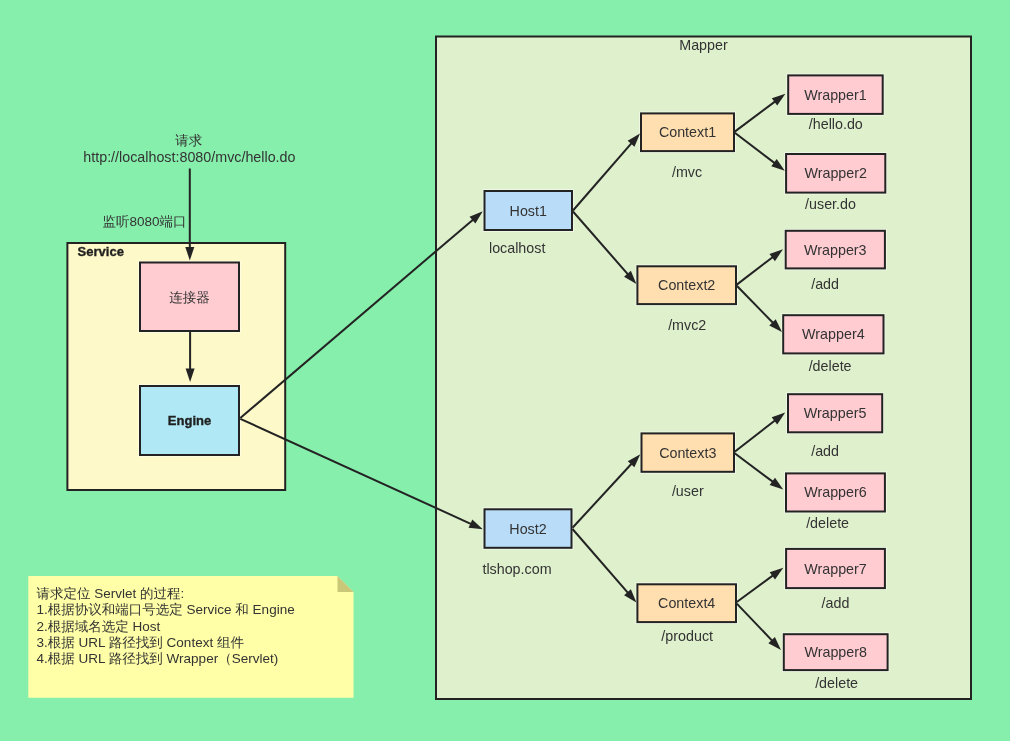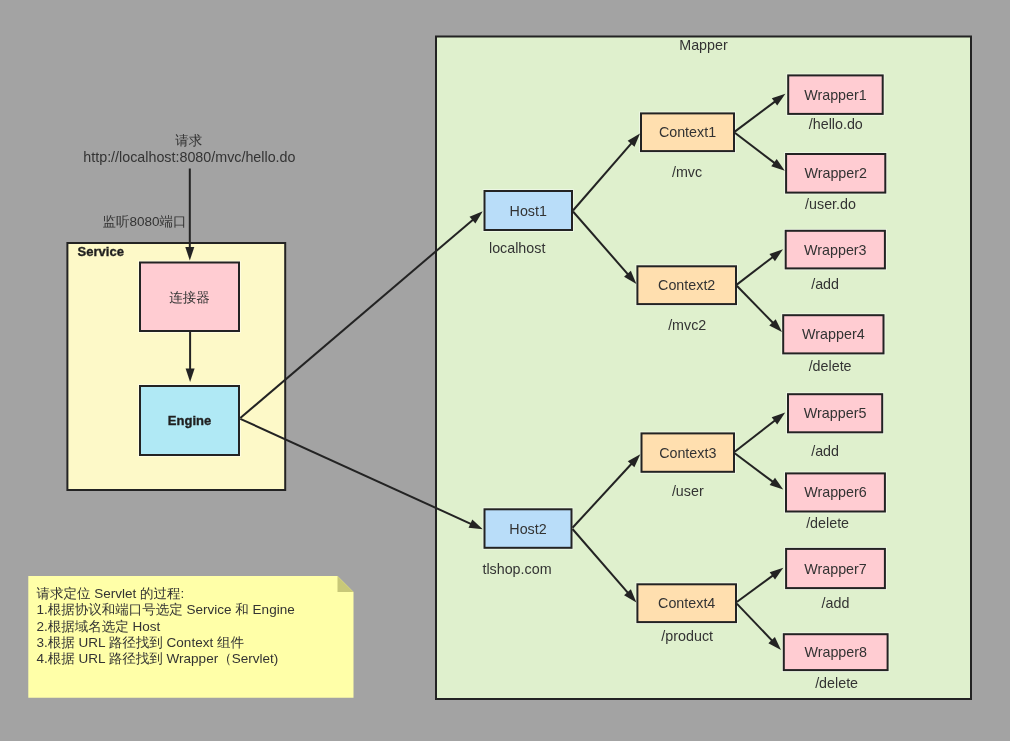--- a/index.html
+++ b/index.html
@@ -1,19 +1,19 @@
 <!DOCTYPE html>
 <html><head>
 <meta charset="utf-8">
 <title>Tomcat Mapper request routing diagram</title>
 <style>
   html,body{margin:0;padding:0;background:#ffffff;}
   body{width:1010px;height:741px;overflow:hidden;
        font-family:"Liberation Sans","DejaVu Sans",sans-serif;}
-  #stage{position:relative;width:1010px;height:741px;background:#a3a3a3;}
+  #stage{position:relative;width:1010px;height:741px;background:#86efac;}
   svg#art{position:absolute;left:0;top:0;width:1010px;height:741px;display:block;
           shape-rendering:geometricPrecision;filter:blur(0px);}
   text{-webkit-font-smoothing:antialiased;}
   .tx   {fill:#333333;font-size:14.3px;font-family:"Liberation Sans","DejaVu Sans",sans-serif;}
   .tx-b {fill:#1f1f1f;stroke:#1f1f1f;stroke-width:0.35px;paint-order:stroke;
          font-size:13px;font-weight:bold;font-family:"Liberation Sans","DejaVu Sans",sans-serif;}
   .tx-cn{fill:#333333;font-size:13.5px;font-family:"Liberation Sans","DejaVu Sans",sans-serif;}
 </style>
 </head>
 <body>

